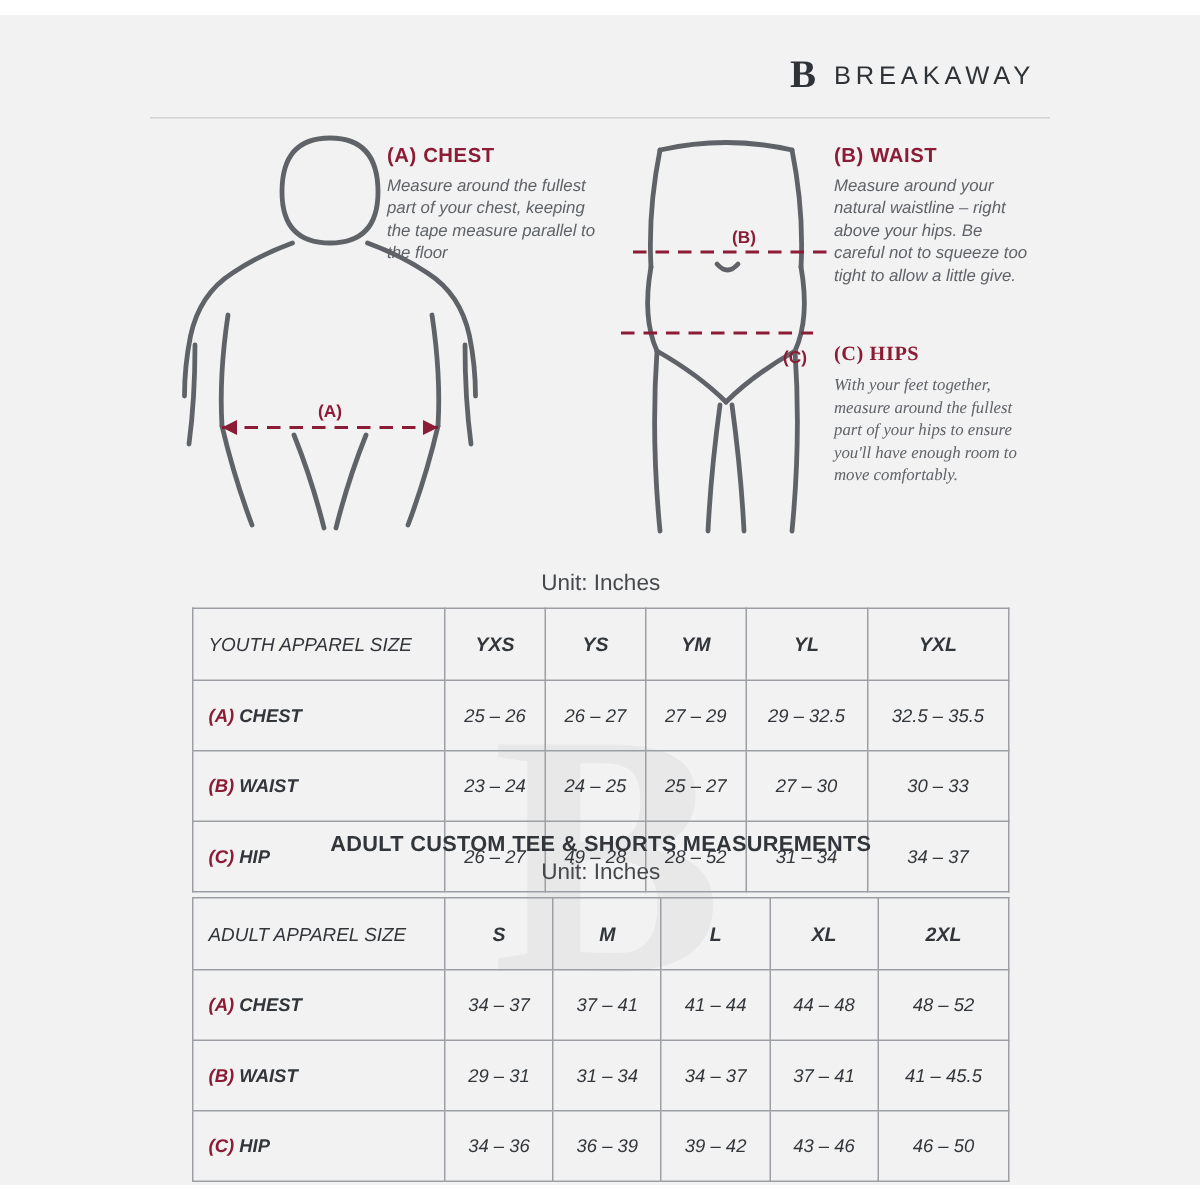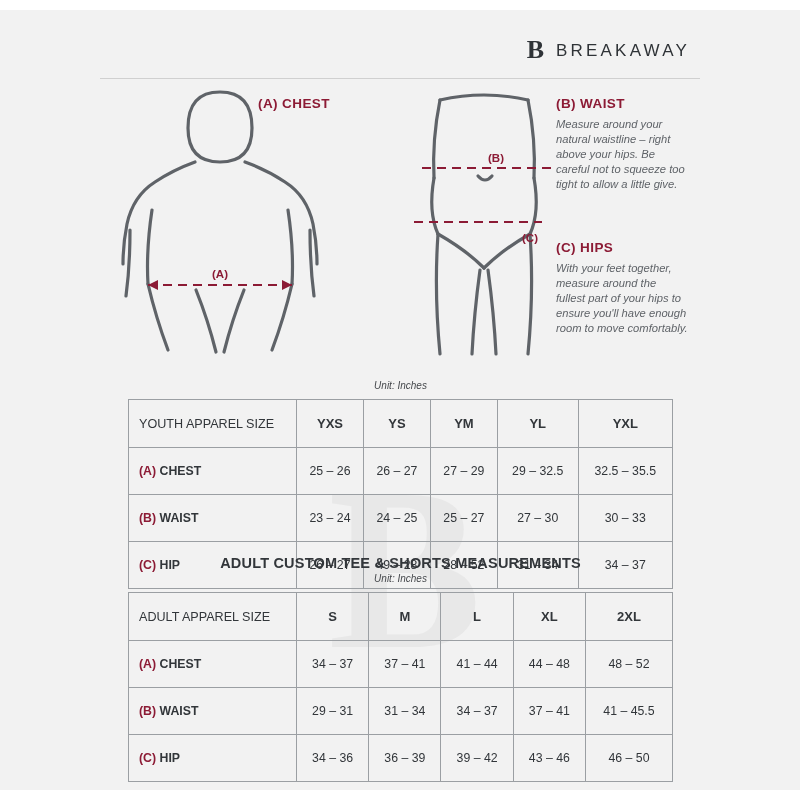--- a/index.html
+++ b/index.html
@@ -105,38 +105,38 @@
   .section { position: absolute; left: 128px; width: 545px; }
   .sect-title {
     text-align: center;
     font-size: 14.5px;
     font-weight: bold;
     color: #32363a;
     letter-spacing: 0.2px;
   }
   .sect-unit {
     text-align: center;
-    font-size: 10px;
-    font-style: italic;
+    font-size: 15px;
     color: #45484c;
     margin-top: 2px;
     margin-bottom: 8px;
   }
   table {
     border-collapse: collapse;
     width: 545px;
     background: transparent;
   }
   th, td {
     border: 1px solid #9b9fa3;
     height: 32px;
     font-size: 12.3px;
     color: #32363a;
     text-align: center;
     padding: 16px 4px;
+    font-style: italic;
   }
   th.hdr-label, td.row-label {
     text-align: left;
     padding-left: 10px;
     width: 168px;
   }
   th {
     font-weight: bold;
     font-size: 13px;
   }
@@ -214,28 +214,29 @@
 
           <line x1="22" y1="88" x2="152" y2="88" stroke="#8c1b35" stroke-width="2" stroke-dasharray="9,6"></line>
           <text x="96" y="82" font-family="Liberation Sans, sans-serif" font-size="11.5" font-weight="bold" fill="#8c1b35" text-anchor="middle">(B)</text>
 
           <line x1="14" y1="142" x2="142" y2="142" stroke="#8c1b35" stroke-width="2" stroke-dasharray="9,6"></line>
           <text x="130" y="162" font-family="Liberation Sans, sans-serif" font-size="11.5" font-weight="bold" fill="#8c1b35" text-anchor="middle">(C)</text>
         </svg>
 
         <div class="callout" style="left:258px; top:16px; width:140px;">
           <div class="ctitle">(A) CHEST</div>
+          <div class="ctext">Measure around the fullest part of your chest, keeping the tape measure parallel to the floor</div>
         </div>
 
         <div class="callout" style="left:556px; top:16px; width:132px;">
           <div class="ctitle">(B) WAIST</div>
           <div class="ctext">Measure around your natural waistline – right above your hips. Be careful not to squeeze too tight to allow a little give.</div>
         </div>
 
-        <div class="callout" style="left:556px; top:160px; width:132px;">
+        <div class="callout" style="left:556px; top:148px; width:132px;font-family:Liberation Serif, serif;">
           <div class="ctitle">(C) HIPS</div>
           <div class="ctext">With your feet together, measure around the fullest part of your hips to ensure you'll have enough room to move comfortably.</div>
         </div>
 
       </div>
 
       <div class="section" style="top:368px;">
         <div class="sect-unit">Unit: Inches</div>
         <table>
           <thead>

